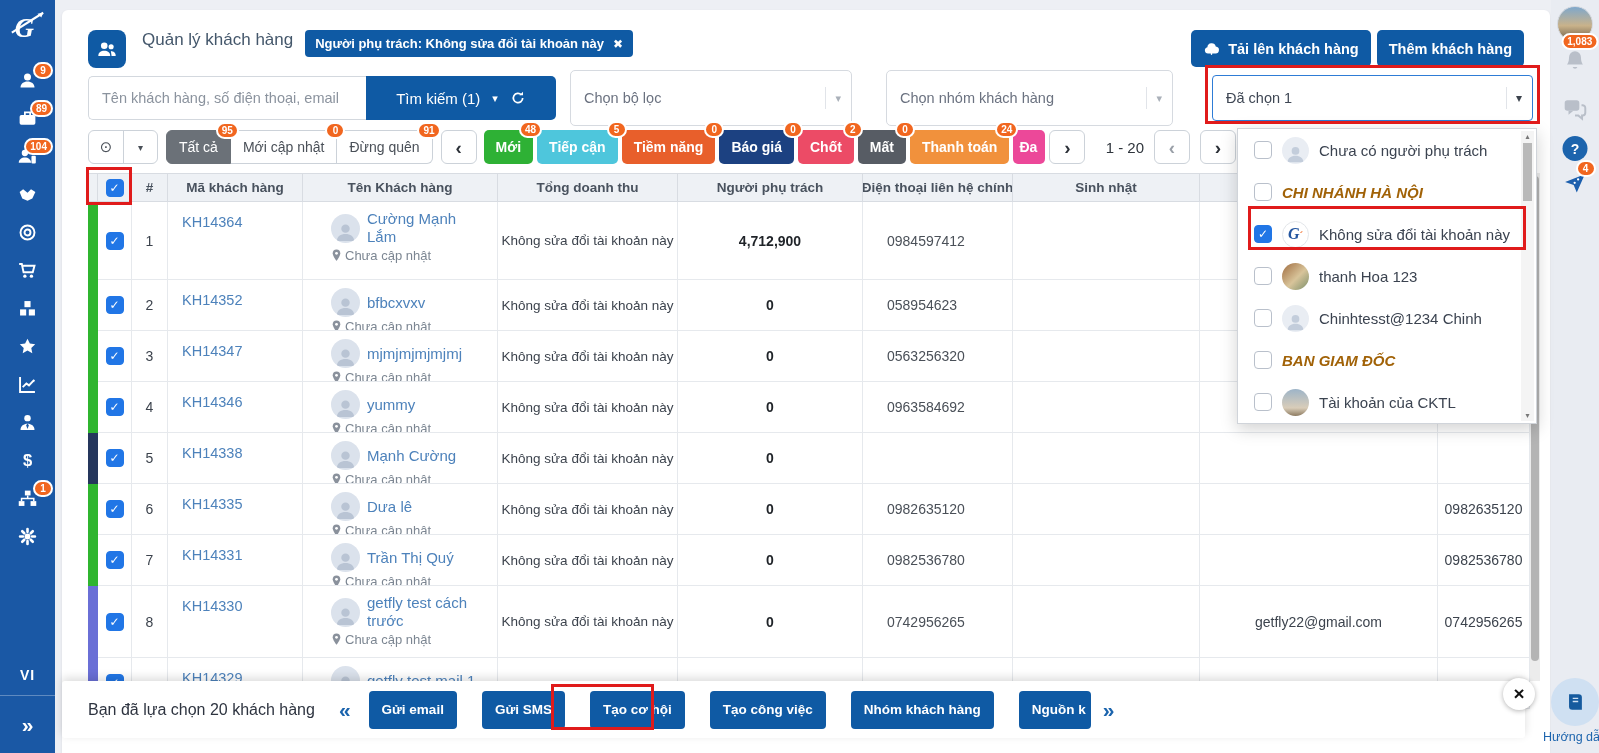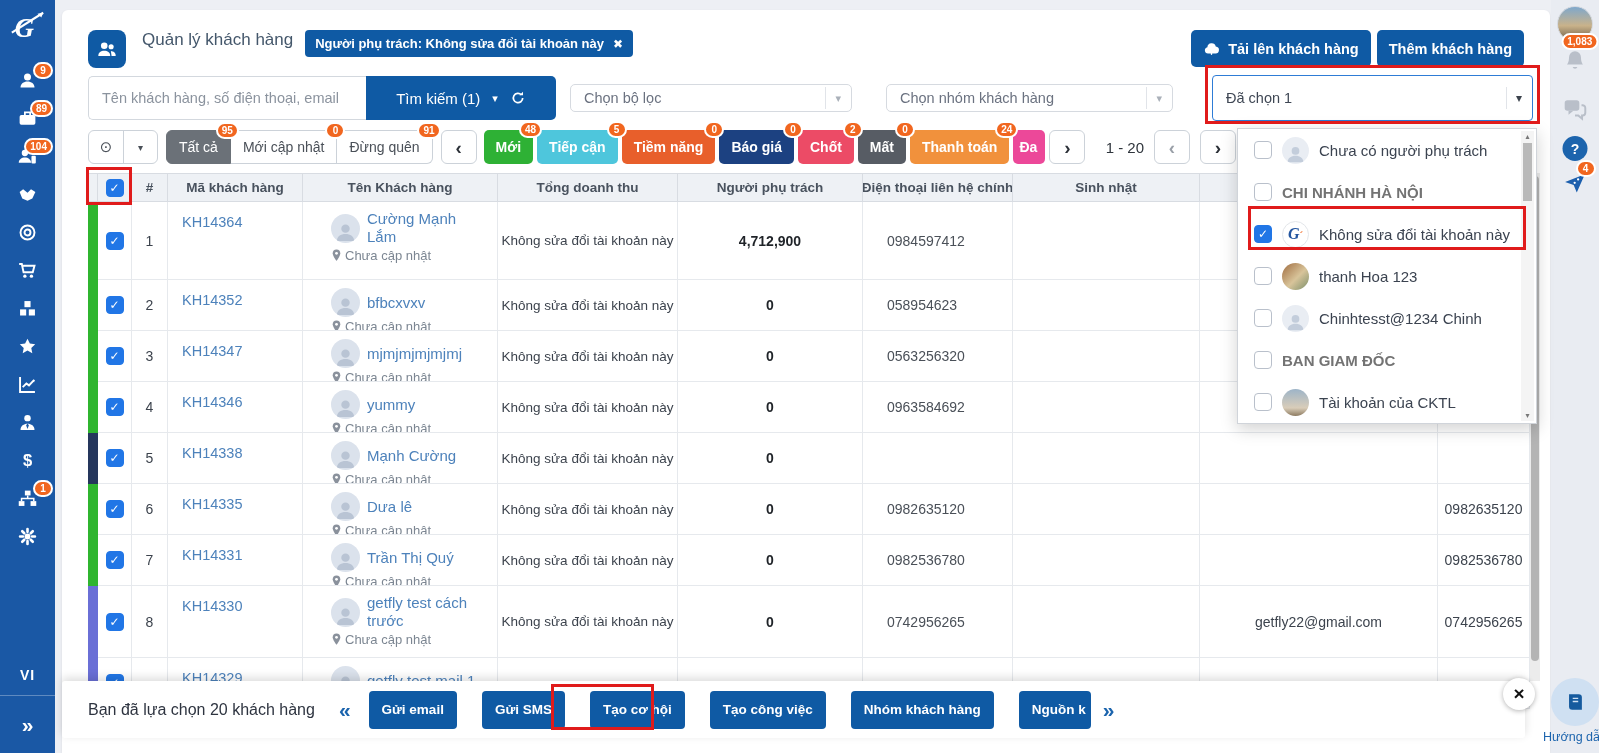--- a/index.html
+++ b/index.html
@@ -30,21 +30,21 @@
   .top-actions { margin-left:auto; display:flex; gap:6px; }
   .pbtn { background:#0f5aa4; color:#fff; border:none; border-radius:5px; height:37px; padding:0 12px; font-size:14.5px; font-weight:bold; font-family:inherit; display:flex; align-items:center; gap:8px; cursor:pointer; }
   .pbtn .icn { width:17px; height:17px; color:#fff; }
 
   .hrow2 { position:absolute; left:26px; top:64px; height:48px; display:flex; align-items:center; }
   .search-input { width:278px; height:44px; border:1px solid #d3d8de; border-right:none; border-radius:5px 0 0 5px; padding:0 13px; font-size:14.5px; font-family:inherit; color:#333; outline:none; }
   .search-input::placeholder { color:#8b939e; }
   .search-btn { width:190px; height:44px; background:#0f5aa4; color:#fff; border:none; border-radius:0 5px 5px 0; font-size:15px; font-family:inherit; display:flex; align-items:center; justify-content:center; gap:12px; cursor:pointer; }
   .search-btn .caret { font-size:11px; }
   .search-btn .icn { width:16px; height:16px; color:#fff; }
-  .sel { height:28px; background:#fff; border:1px solid #d6dae0; border-radius:5px; display:flex; align-items:center; padding:0 10px 0 13px; font-size:14.5px; color:#6b7280; cursor:pointer; }
+  .sel { height:56px; background:#fff; border:1px solid #d6dae0; border-radius:5px; display:flex; align-items:center; padding:0 10px 0 13px; font-size:14.5px; color:#6b7280; cursor:pointer; }
   .sel .lbl { flex:1; }
   .sel .div { width:1px; height:22px; background:#e1e4e9; margin:0 9px; }
   .sel .chev { color:#aab0b9; font-size:11px; }
   .sel1 { width:282px; margin-left:14px; }
   .sel2 { width:287px; margin-left:34px; }
   .sel3 { width:321px; margin-left:39px; height:46px; border:1.5px solid #2e7cd6; border-radius:4px; color:#3f4754; }
   .sel3 .chev { color:#3c434d; font-size:12px; font-weight:bold; }
 
   
   .hrow3 { position:absolute; left:26px; right:314px; top:120px; height:34px; display:flex; align-items:center; }
@@ -102,21 +102,21 @@
   .ab-btns { display:flex; gap:25px; }
   .ab-btn { background:#0f5aa4; color:#fff; border:none; border-radius:4px; height:38px; padding:0 13px; font-size:13.5px; font-weight:bold; font-family:inherit; cursor:pointer; white-space:nowrap; }
   .ab-btn.clipped { width:72px; overflow:hidden; text-align:left; padding-right:0; }
 
   .close-fab { position:absolute; left:1503px; top:678px; width:32px; height:32px; background:#fff; border-radius:50%; box-shadow:0 1px 5px rgba(0,0,0,.3); display:flex; align-items:center; justify-content:center; font-size:19px; font-weight:bold; color:#111; z-index:40; cursor:pointer; }
 
   
   .dropdown { position:absolute; left:1237px; top:128px; width:300px; height:296px; background:#fff; border:1px solid #d0d4da; box-shadow:0 5px 16px rgba(0,0,0,.18); z-index:30; overflow:hidden; }
   .dd-item { height:42px; display:flex; align-items:center; gap:10px; padding-left:16px; cursor:pointer; }
   .dd-item .lbl { font-size:15px; color:#3b4350; white-space:nowrap; }
-  .dd-item.grp .lbl { font-weight:bold; color:#737373; }
+  .dd-item.grp .lbl { font-weight:bold; color:#a16207;font-style:italic; }
   .dd-av { width:27px; height:27px; border-radius:50%; flex:0 0 27px; overflow:hidden; display:flex; align-items:flex-end; justify-content:center; background:#e9edf3; }
   .dd-av svg { width:21px; height:21px; color:#c3cddb; }
   .dd-av.getfly { background:#fff; border:1px solid #e3e6ea; align-items:center; }
   .g-letter { font-style:italic; font-weight:bold; font-size:16px; color:#2456a0; font-family:"Liberation Serif","DejaVu Serif",serif; line-height:1; }
   .g-letter i { color:#f1661f; font-size:11px; font-style:normal; }
   .dd-av.photo-brown { background:linear-gradient(135deg,#9f6b3f 0%,#d8c49a 55%,#7b8f6a 100%); }
   .dd-av.photo-sky { background:linear-gradient(180deg,#9db4c8 0%,#d9cdb9 70%,#8d7b61 100%); }
   .dd-scroll { position:absolute; right:2px; top:2px; bottom:2px; width:13px; background:#f4f4f4; }
   .dd-arrow { position:absolute; left:0; width:13px; text-align:center; font-size:8px; color:#777; }
   .dd-thumb { position:absolute; left:2px; top:12px; width:9px; height:58px; background:#b9b9b9; cursor:grab; }

